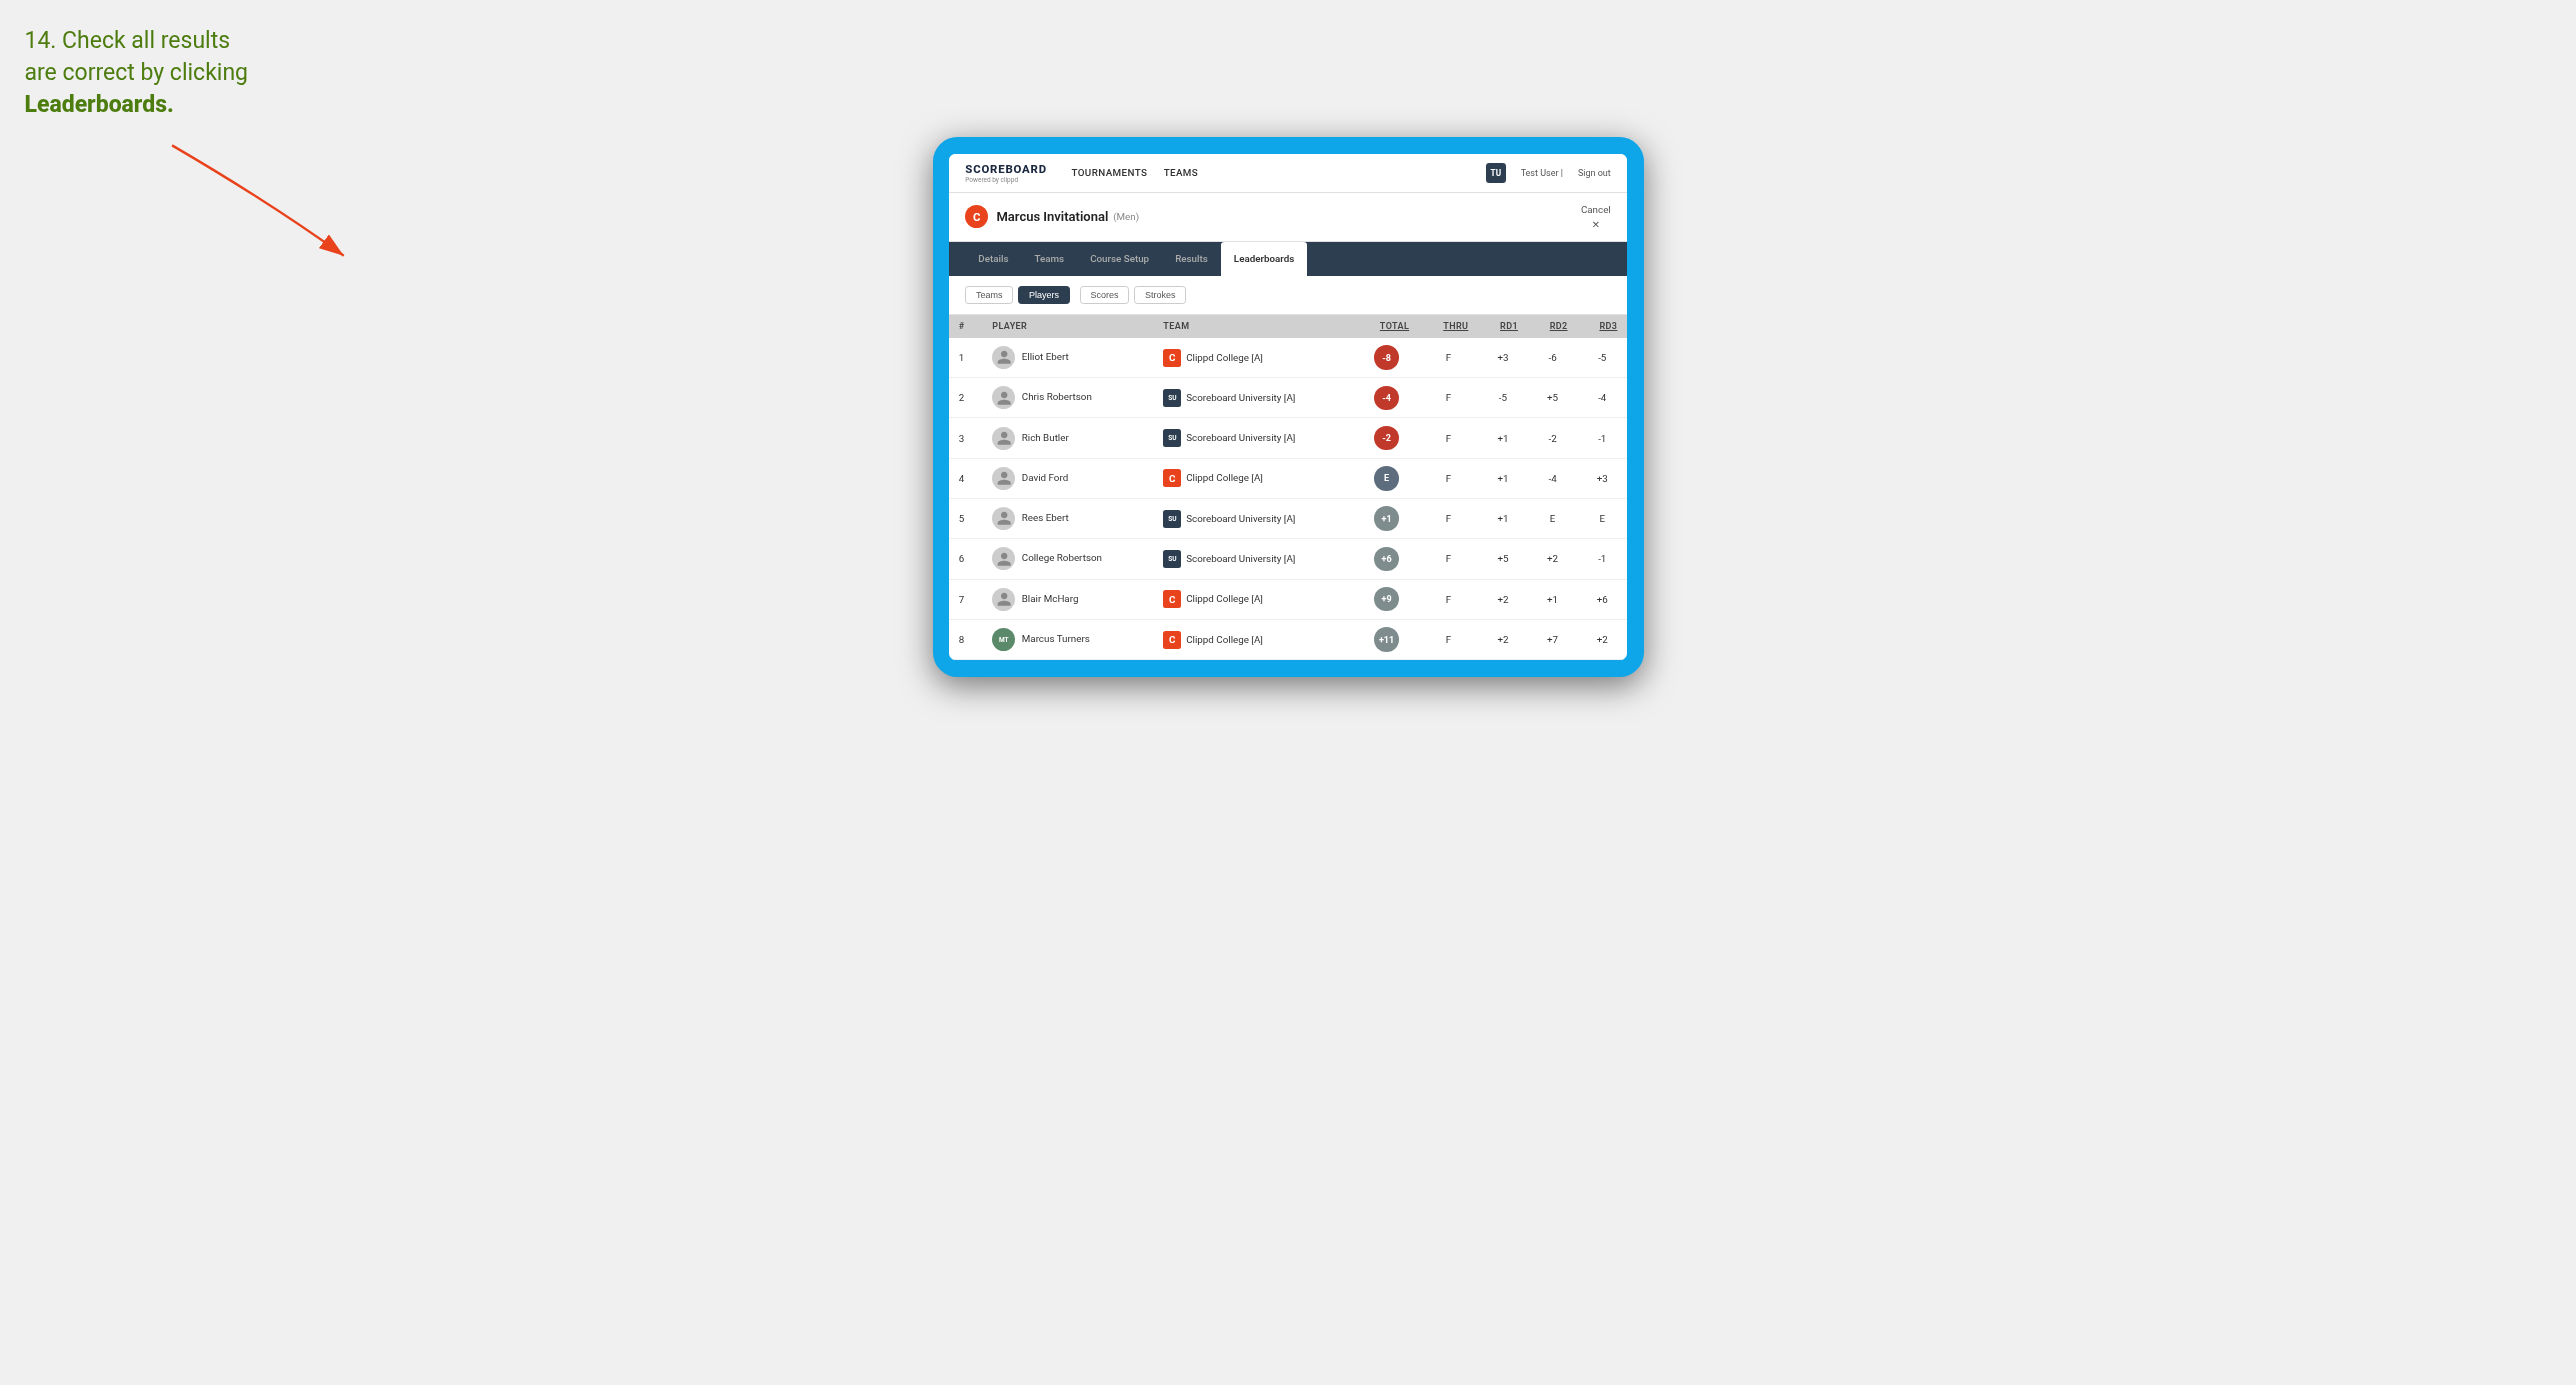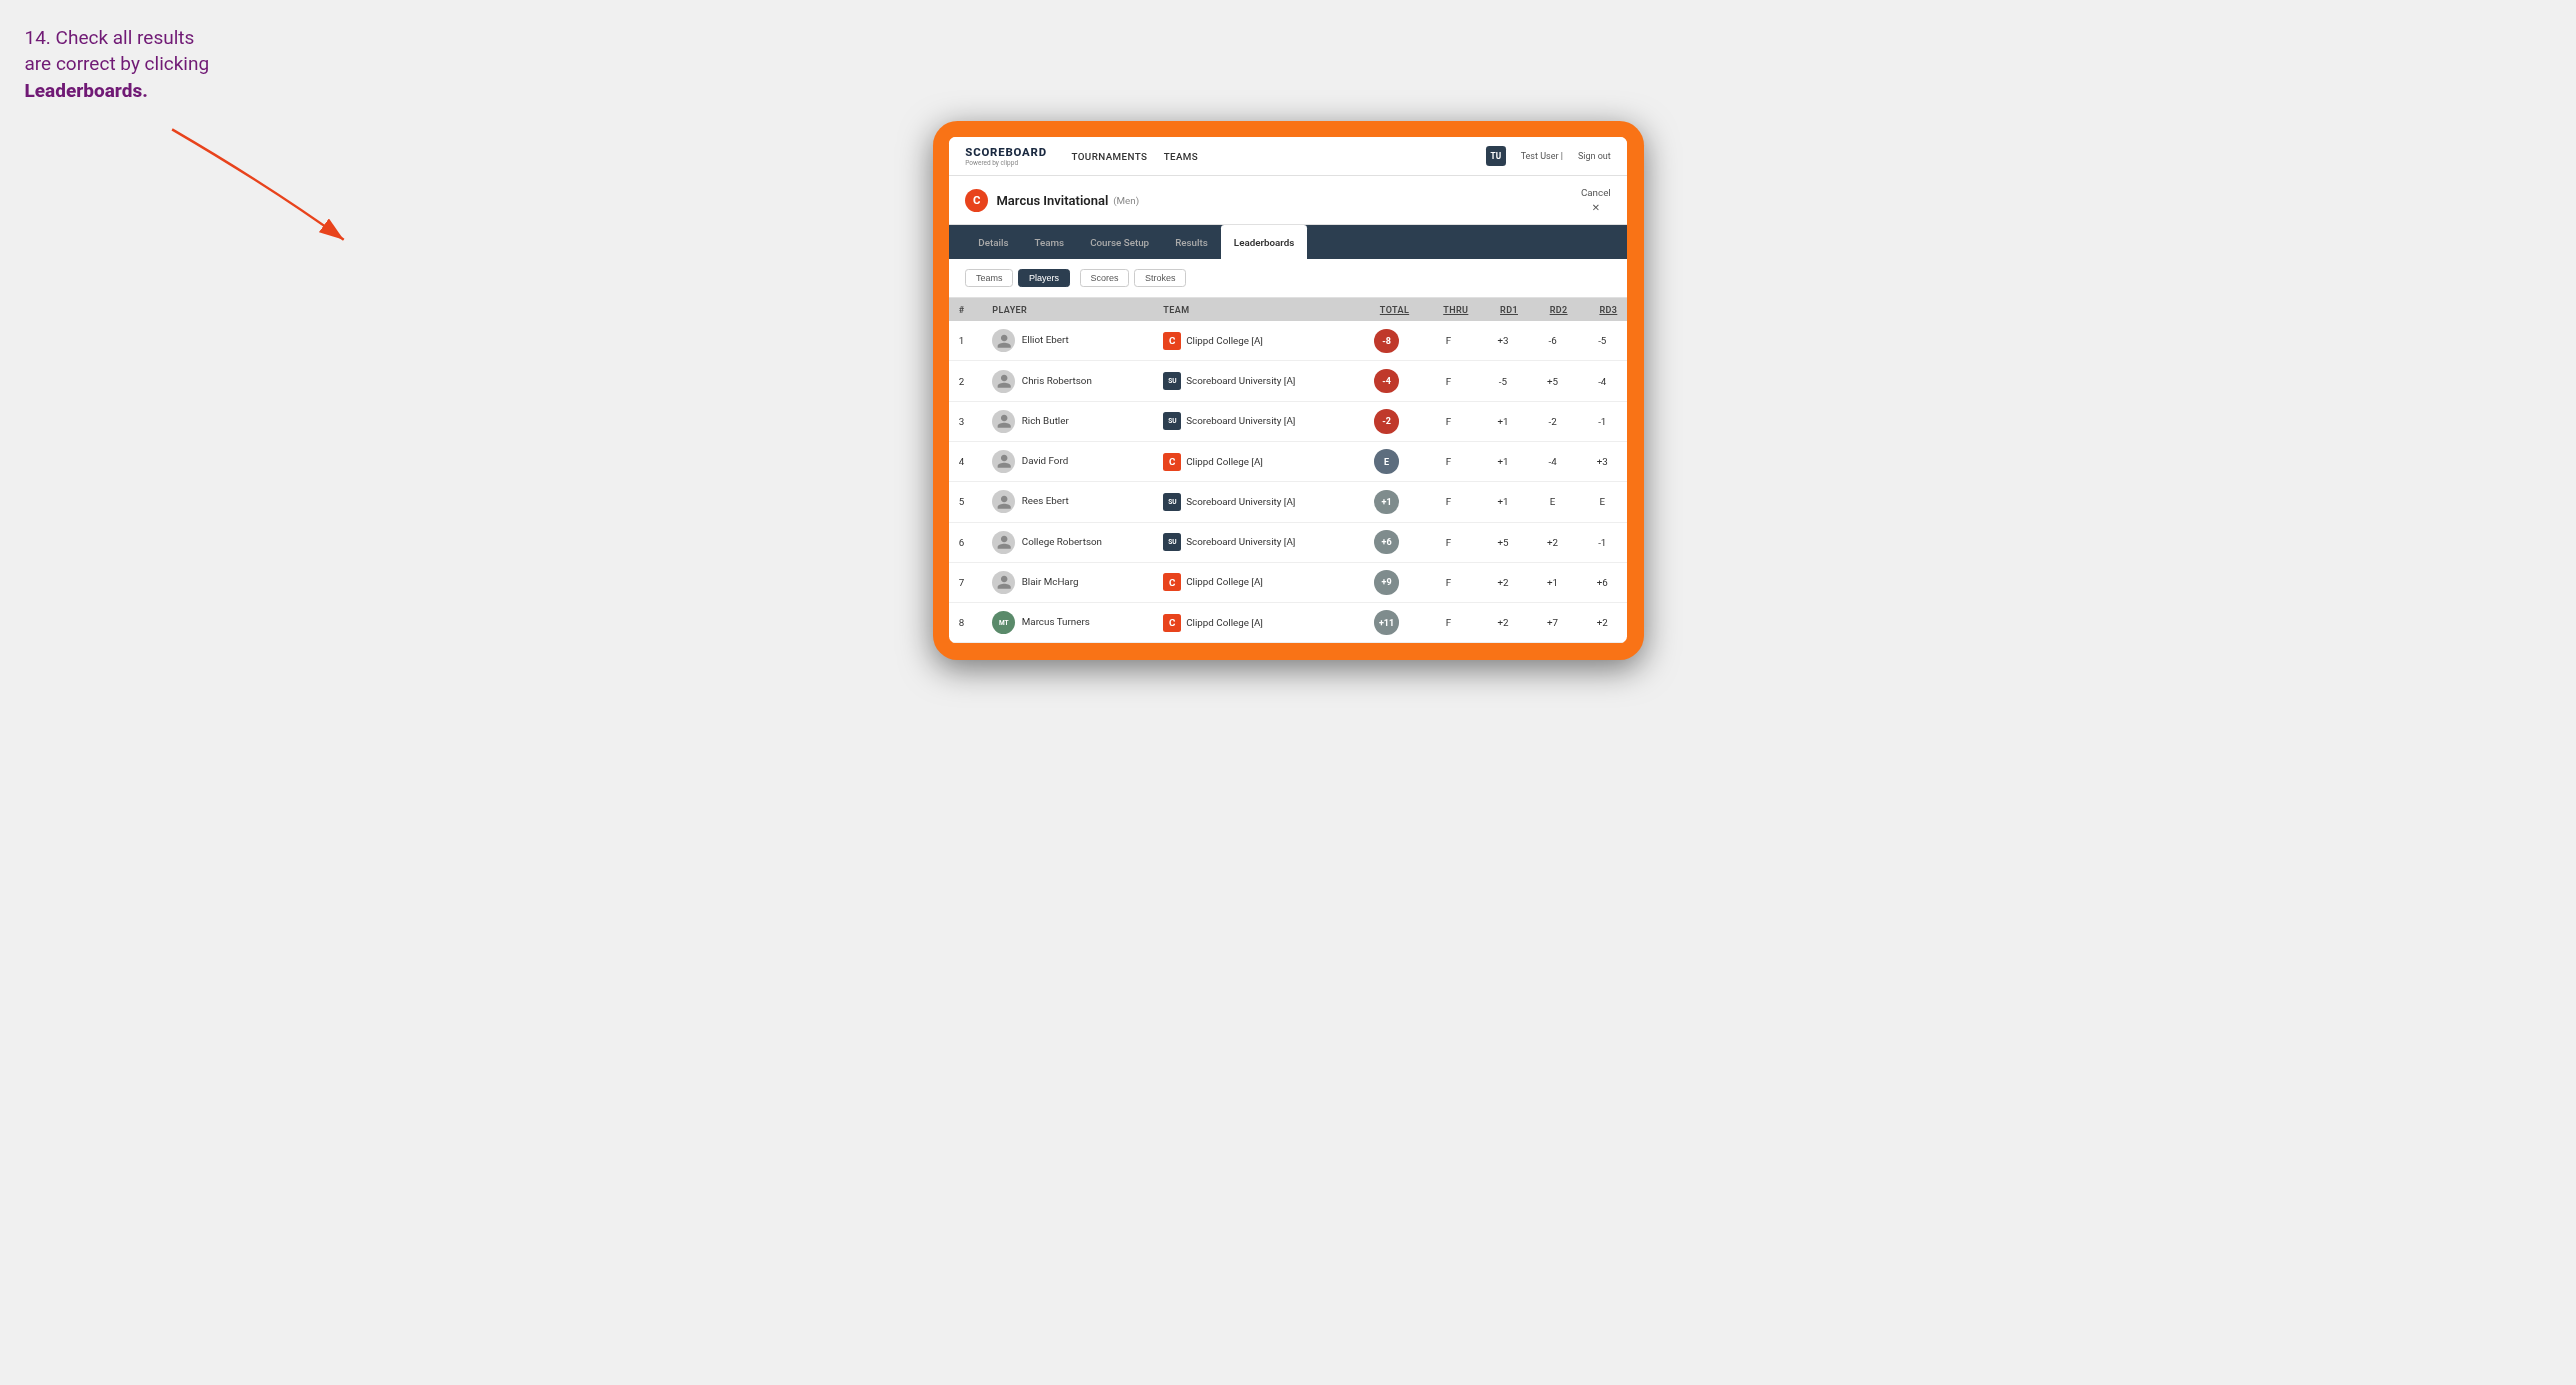--- a/index.html
+++ b/index.html
@@ -4,37 +4,37 @@
   <style>
     * { box-sizing: border-box; margin: 0; padding: 0; }
     body {
       background: #f0f0f0;
       font-family: -apple-system, BlinkMacSystemFont, 'Segoe UI', Roboto, sans-serif;
       min-height: 100vh;
       padding: 24.5px;
     }
 
     .instruction-text {
-      font-size: 19px;
+      font-size: 23px;
       line-height: 1.4;
-      color: #701a75;
+      color: #4d7c0f;
       margin-bottom: 16.4px;
       max-width: 311px;
     }
     .instruction-text strong { font-weight: 800; }
 
     .device-wrapper {
       display: flex;
       justify-content: center;
       align-items: center;
       position: relative;
     }
 
     .tablet-frame {
-      background: #f97316;
+      background: #0ea5e9;
       border-radius: 24.5px;
       padding: 16.4px;
       box-shadow: 0 8.2px 33px rgba(0,0,0,0.5);
       width: 711px;
       position: relative;
     }
 
     .tablet-screen {
       background: #fff;
       border-radius: 6.5px;

